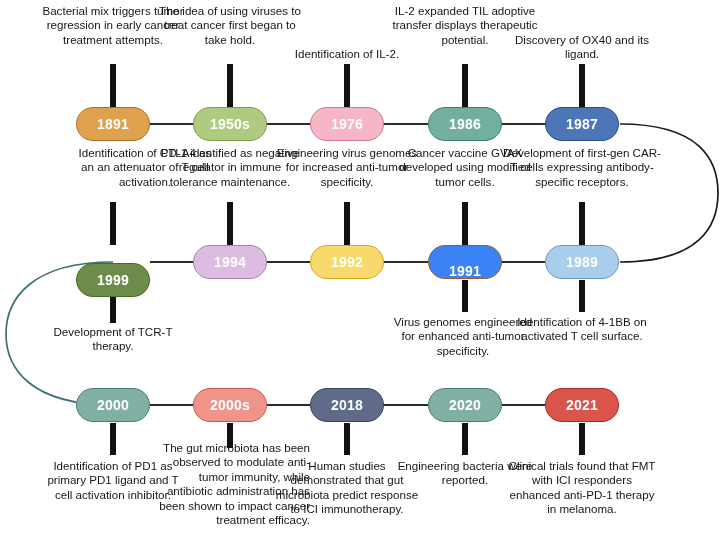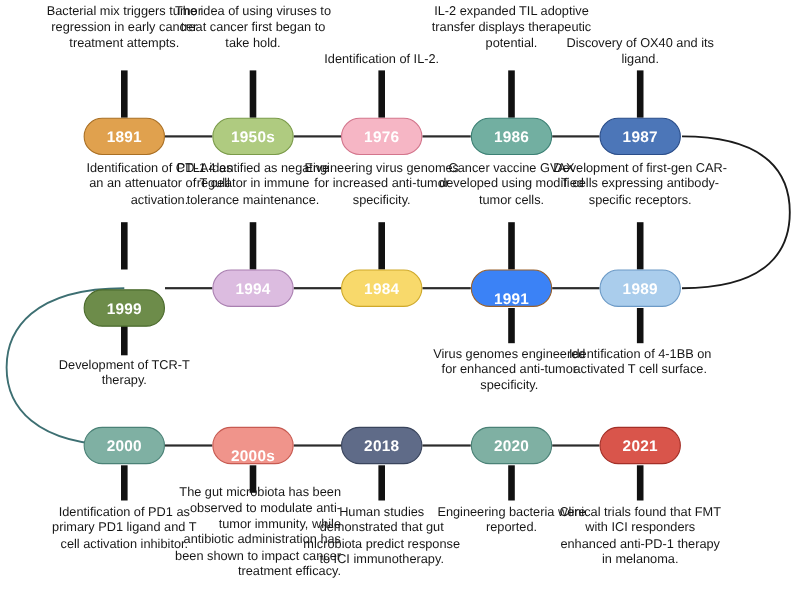--- a/index.html
+++ b/index.html
@@ -152,21 +152,21 @@
     <div class="spine" style="left:384px; width:44px;"></div>
     <div class="spine" style="left:502px; width:43px;"></div>
 
     <div class="node" style="left:113px; top:18px; background:#6D8C4A; border-color:#4A6A2C;">
       <span class="year">1999</span>
     </div>
     <div class="node" style="left:230px; top:0; background:#DCBCE0; border-color:#A97FB0;">
       <span class="year">1994</span>
     </div>
     <div class="node" style="left:347px; top:0; background:#F8D96B; border-color:#CFA92A;">
-      <span class="year">1984</span>
+      <span class="year">1992</span>
     </div>
     <div class="node" style="left:465px; top:0; background:#3b82f6; border-color:#97602C;align-items:flex-end;">
       <span class="year">1991</span>
     </div>
     <div class="node" style="left:582px; top:0; background:#AACDEC; border-color:#6C9AC6;">
       <span class="year">1989</span>
     </div>
   </div>
 
   <div class="stem" style="left:113px; top:202px; height:43px;"></div>
@@ -185,21 +185,21 @@
 
   <div class="row row3">
     <div class="spine" style="left:150px; width:43px;"></div>
     <div class="spine" style="left:267px; width:43px;"></div>
     <div class="spine" style="left:384px; width:44px;"></div>
     <div class="spine" style="left:502px; width:43px;"></div>
 
     <div class="node" style="left:113px; top:0; background:#7FB0A3; border-color:#4A8176;">
       <span class="year">2000</span>
     </div>
-    <div class="node" style="left:230px; top:0; background:#F0948B; border-color:#C75A51;align-items:flex-end;">
+    <div class="node" style="left:230px; top:0; background:#F0948B; border-color:#C75A51;">
       <span class="year">2000s</span>
     </div>
     <div class="node" style="left:347px; top:0; background:#5F6B88; border-color:#39445C;">
       <span class="year">2018</span>
     </div>
     <div class="node" style="left:465px; top:0; background:#7FB0A3; border-color:#4A8176;">
       <span class="year">2020</span>
     </div>
     <div class="node" style="left:582px; top:0; background:#D9554B; border-color:#A32F27;">
       <span class="year">2021</span>

